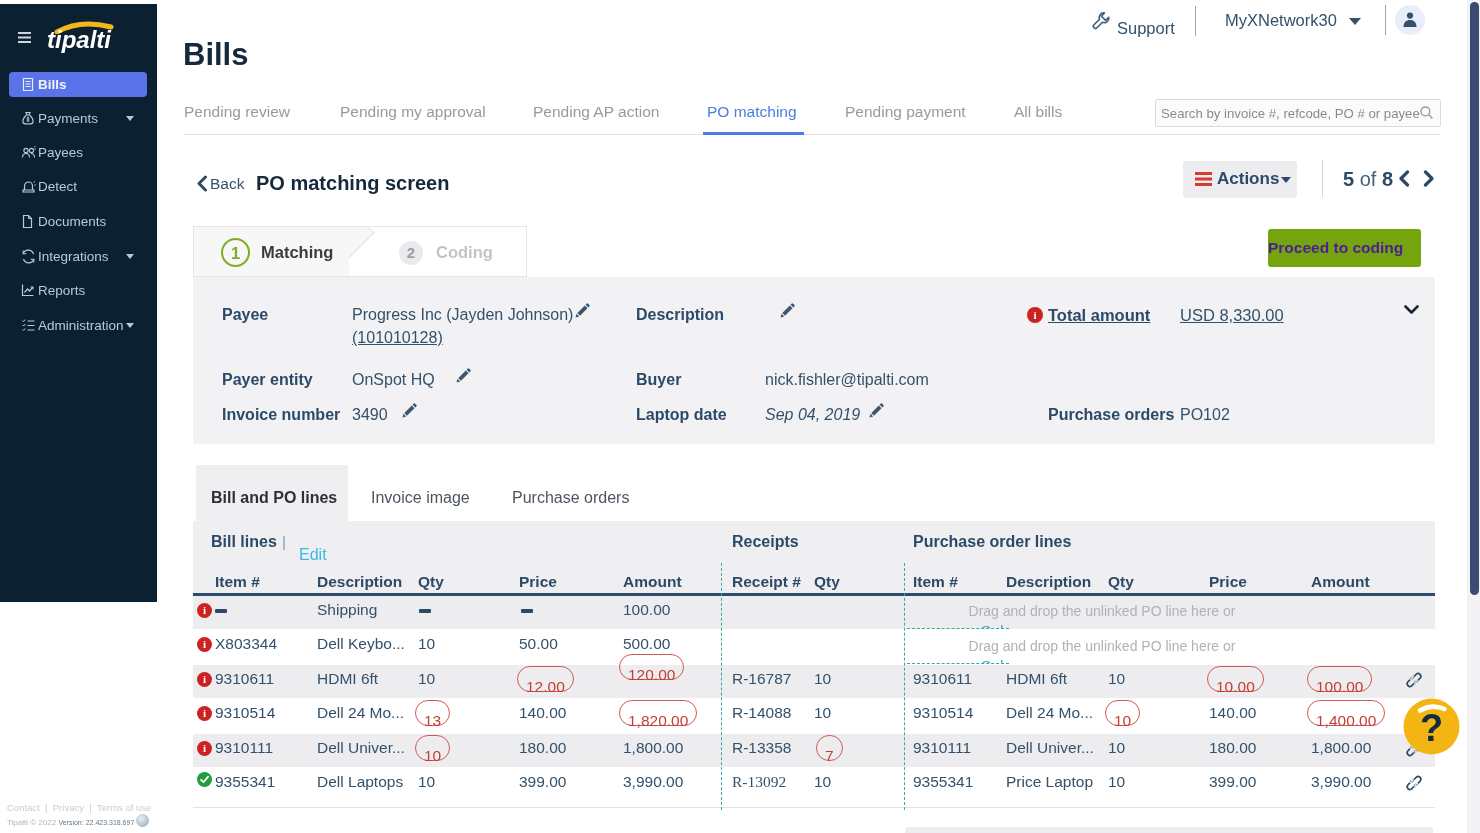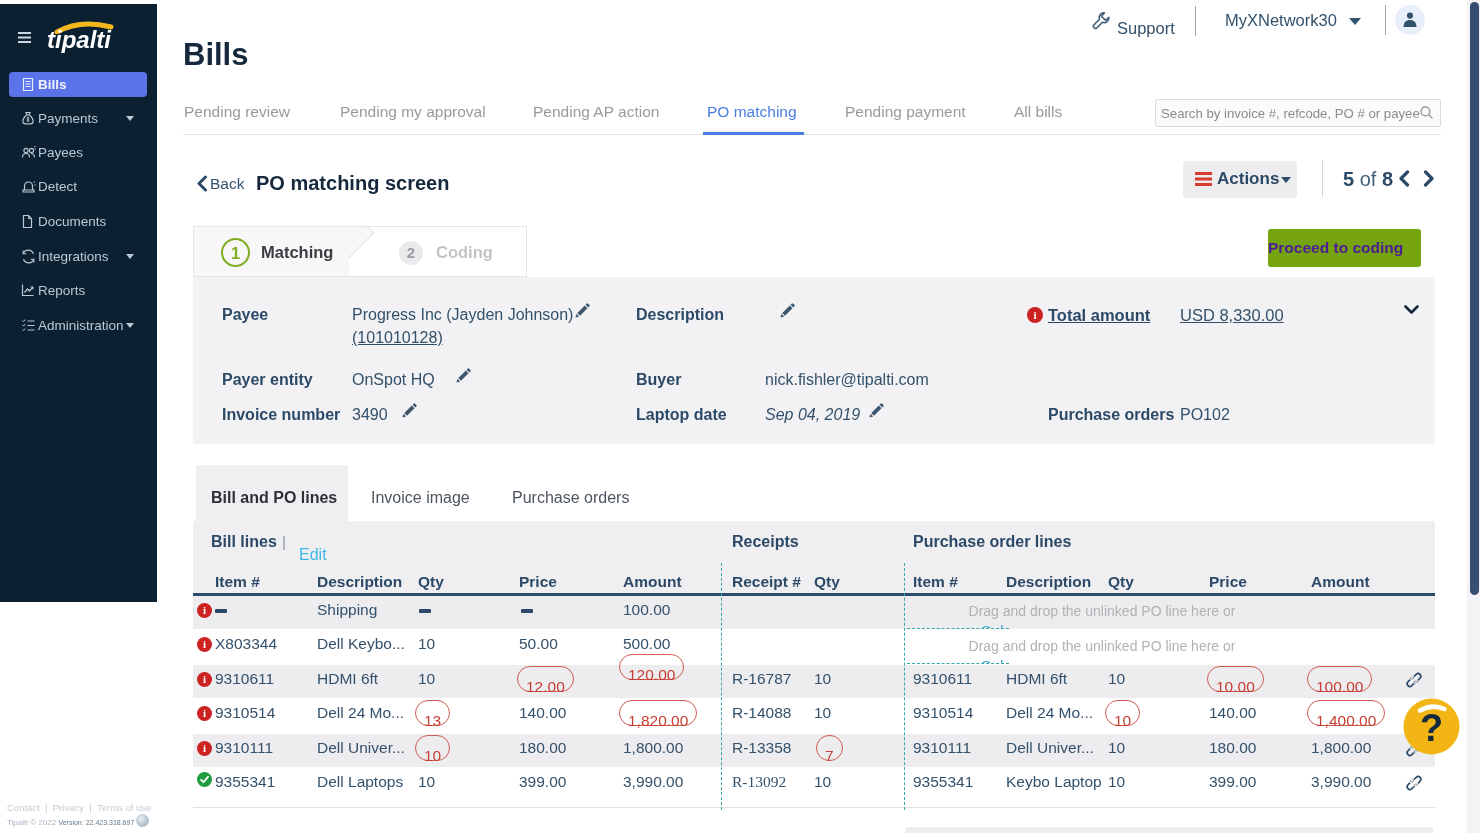--- a/index.html
+++ b/index.html
@@ -269,21 +269,21 @@
               <path d="M4 7.8 L6.5 10.2 L11 4.8" fill="none" stroke="#fff" stroke-width="1.8" stroke-linecap="round" stroke-linejoin="round"></path>
             </svg></div>
         <div class="abs cell" style="left:58px;top:773px;">9355341</div>
         <div class="abs cell" style="left:160px;top:773px;">Dell Laptops</div>
         <div class="abs cell" style="left:261px;top:773px;">10</div>
         <div class="abs cell" style="left:362px;top:773px;">399.00</div>
         <div class="abs cell" style="left:466px;top:773px;">3,990.00</div>
         <div class="abs cell" style="left:575px;top:773px;font-family:Liberation Serif, serif;">R-13092</div>
         <div class="abs cell" style="left:657px;top:773px;">10</div>
         <div class="abs cell" style="left:756px;top:773px;">9355341</div>
-        <div class="abs cell" style="left:849px;top:773px;">Keybo Laptop</div>
+        <div class="abs cell" style="left:849px;top:773px;">Price Laptop</div>
         <div class="abs cell" style="left:951px;top:773px;">10</div>
         <div class="abs cell" style="left:1052px;top:773px;">399.00</div>
         <div class="abs cell" style="left:1154px;top:773px;">3,990.00</div>
         <svg class="abs unlink" style="top:774px;" width="18" height="18" viewBox="0 0 18 18" fill="none" stroke="#2c4a68" stroke-width="1.7" stroke-linecap="round">
   <path d="M9.6 5.0 L11.4 3.2 a2.7 2.7 0 0 1 3.8 3.8 L13.4 8.8"></path>
   <path d="M8.4 13.0 L6.6 14.8 a2.7 2.7 0 0 1 -3.8 -3.8 L4.6 9.2"></path>
   <path d="M10.8 10.0 L12.6 11.2 M9.4 10.8 L9.9 12.9 M7.2 8.0 L5.4 6.8 M8.6 7.2 L8.1 5.1" stroke-width="1.4" stroke="#97a3ae"></path>
 </svg>
       </div>
     </div>

